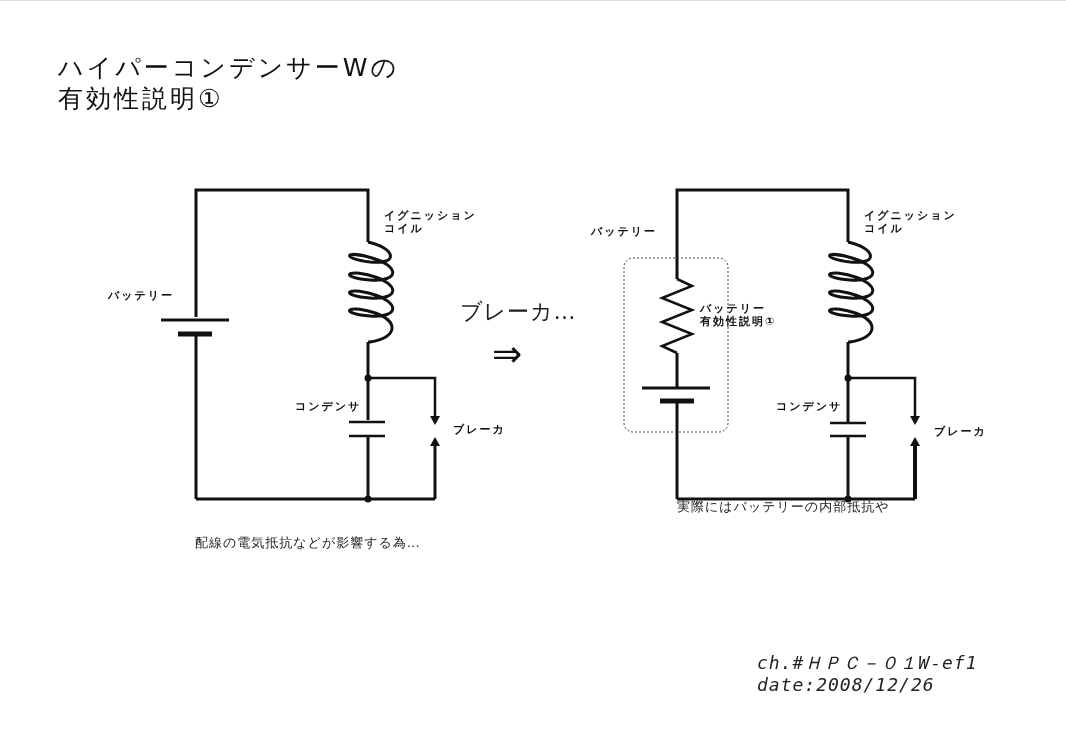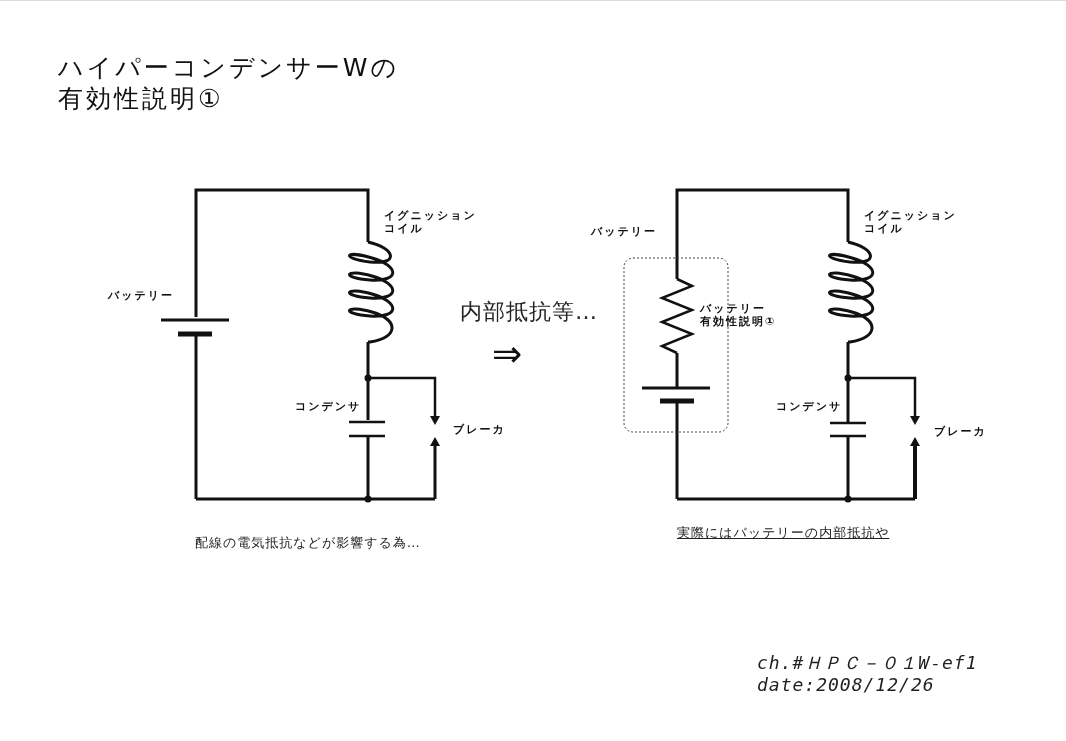--- a/index.html
+++ b/index.html
@@ -82,36 +82,36 @@
 </svg>
 
 <div class="lbl" style="left:108px; top:289px;">バッテリー</div>
 <div class="lbl" style="left:384px; top:209px;">
   <div>イグニッション</div>
   <div>コイル</div>
 </div>
 <div class="lbl" style="left:295px; top:400px;">コンデンサ</div>
 <div class="lbl" style="left:453px; top:423px;">ブレーカ</div>
 
-<div class="mid">内部抵抗等…</div>
+<div class="mid">ブレーカ…</div>
 <div class="arrow">⇒</div>
 
 <div class="lbl" style="left:591px; top:225px;">バッテリー</div>
 <div class="lbl" style="left:700px; top:302px;">
   <div>バッテリー</div>
   <div>有効性説明①</div>
 </div>
 <div class="lbl" style="left:864px; top:209px;">
   <div>イグニッション</div>
   <div>コイル</div>
 </div>
 <div class="lbl" style="left:776px; top:400px;">コンデンサ</div>
 <div class="lbl" style="left:934px; top:425px;">ブレーカ</div>
 
 <div class="note" style="left:195px; top:533px;">配線の電気抵抗などが影響する為…</div>
-<div class="note" style="left:677px; top:523px;text-decoration:underline;">
+<div class="note" style="left:677px; top:497px;">
   <div>実際にはバッテリーの内部抵抗や</div>
 </div>
 
 <div class="footer">
   <div>ch.#ＨＰＣ－０１W-ef1</div>
   <div>date:2008/12/26</div>
 </div>
 
 </body></html>

